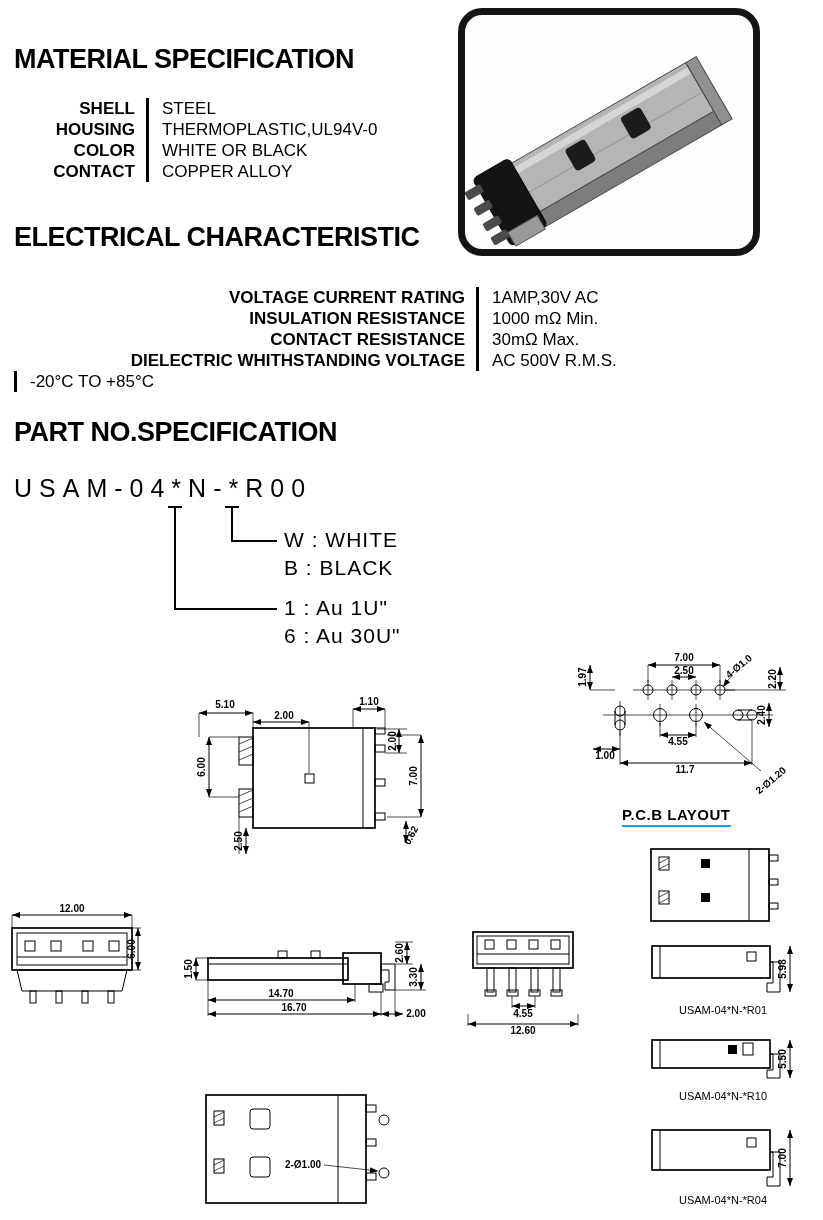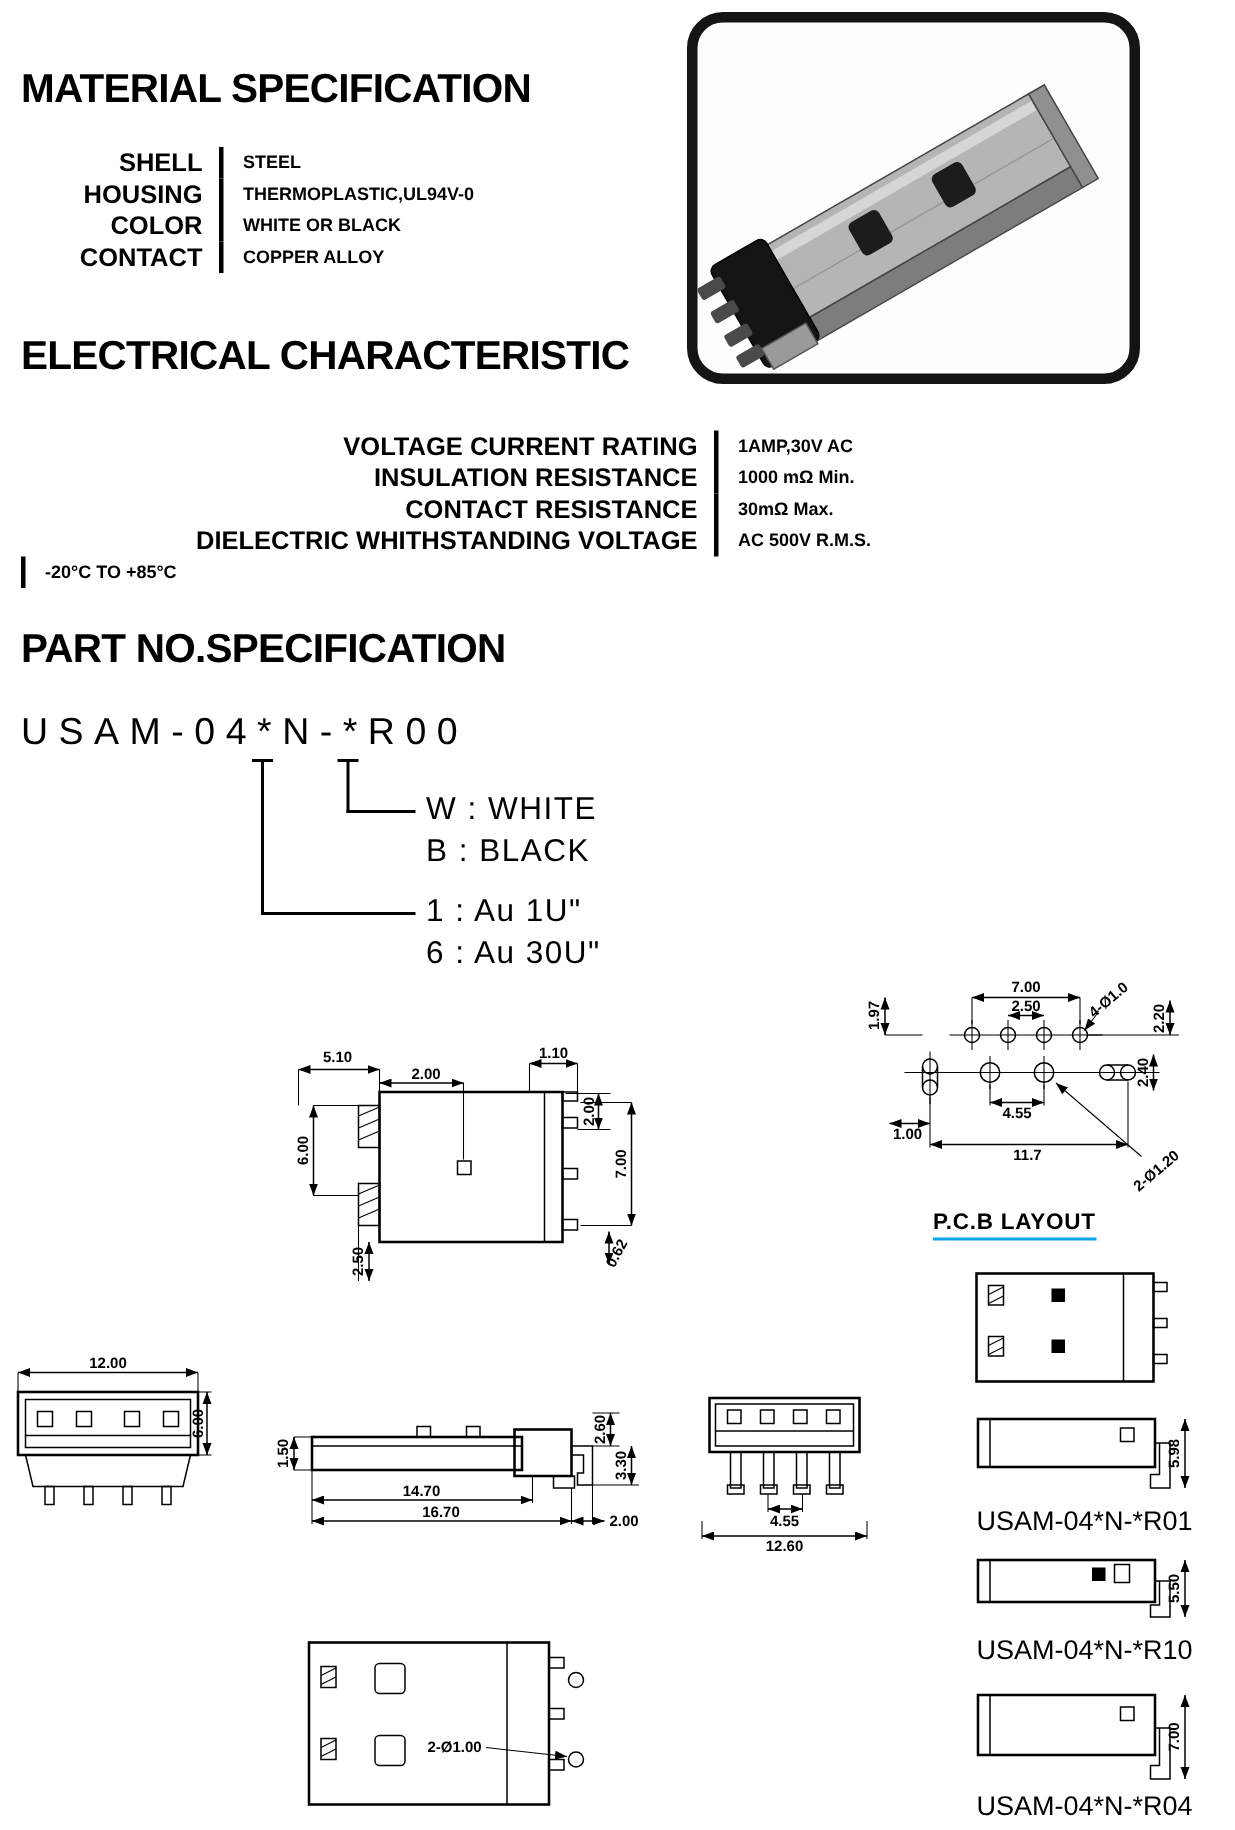--- a/index.html
+++ b/index.html
@@ -5,30 +5,30 @@
 <style>
   *{margin:0;padding:0;box-sizing:border-box}
   html,body{background:#ffffff}
   .page{position:relative;width:823px;height:1220px;background:#fff;color:#000;
         font-family:"Liberation Sans",sans-serif;overflow:hidden}
   .abs{position:absolute}
   .heading{font-weight:bold;font-size:27px;letter-spacing:-0.5px;white-space:nowrap}
   .spec{display:grid;grid-template-columns:var(--c1) 1fr}
   .spec .lbl{text-align:right;font-weight:bold;font-size:17px;line-height:21px;
              padding-right:11px;white-space:nowrap}
-  .spec .val{border-left:3px solid #000;font-weight:bold;font-size:12px;line-height:21px;
+  .spec .val{border-left:3px solid #000;font-weight:normal;font-size:17px;line-height:21px;
              padding-left:13px;white-space:nowrap}
   .pn{font-size:25px;letter-spacing:7px;white-space:nowrap}
   .opt{font-size:21px;letter-spacing:1px;white-space:nowrap}
   .ln{position:absolute;background:#000}
   .photo-frame{position:absolute;left:458px;top:8px;width:302px;height:248px;
                border:7px solid #141414;border-radius:24px;background:#fdfdfd;overflow:hidden}
   .pcb-label{position:absolute;font-weight:bold;font-size:15px;letter-spacing:.5px;
              border-bottom:2px solid #0ea5e9;padding-bottom:2px;white-space:nowrap}
-  .variant-label{position:absolute;font-size:18px;width:150px;text-align:center;white-space:nowrap}
+  .variant-label{position:absolute;font-size:11px;width:150px;text-align:center;white-space:nowrap}
   
   .o2{fill:none;stroke:#000;stroke-width:1.7}
   .o1{fill:none;stroke:#000;stroke-width:1}
   .fb{fill:#000;stroke:none}
   .h,.x{stroke:#000;stroke-width:.7;fill:none}
   .dl{stroke:#000;stroke-width:1;fill:none}
   text.dim{font-family:"Liberation Sans",sans-serif;font-size:10px;font-weight:bold;fill:#000}
 </style>
 </head>
 <body>

